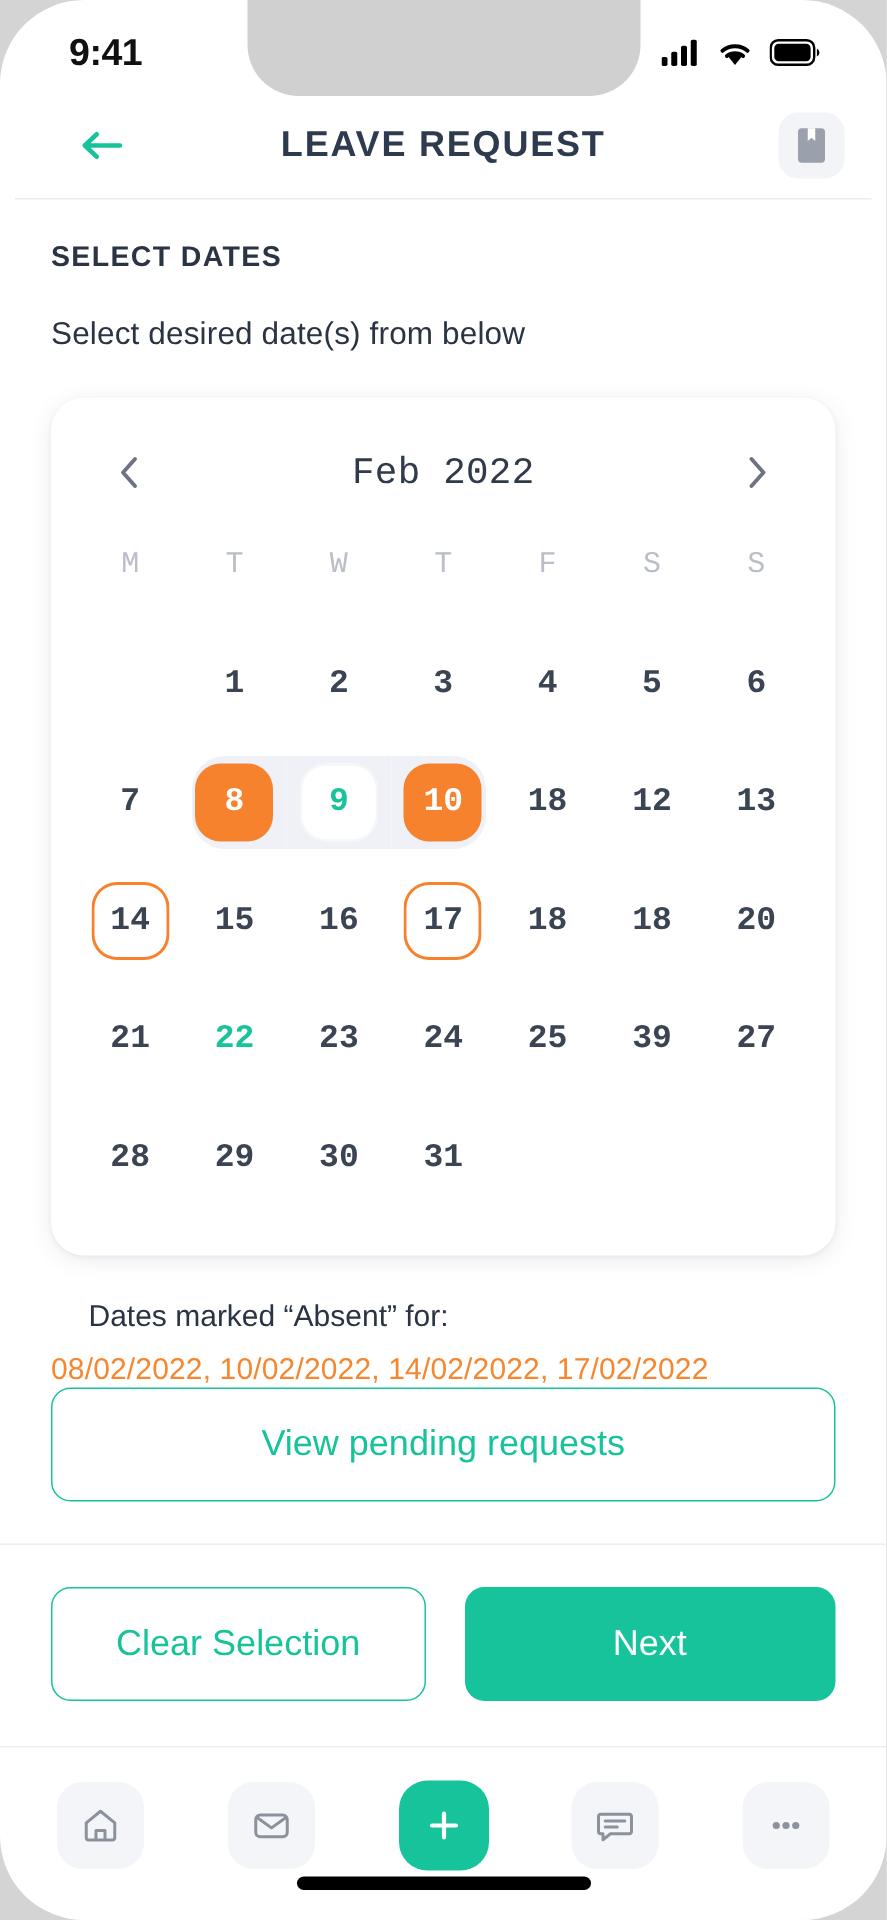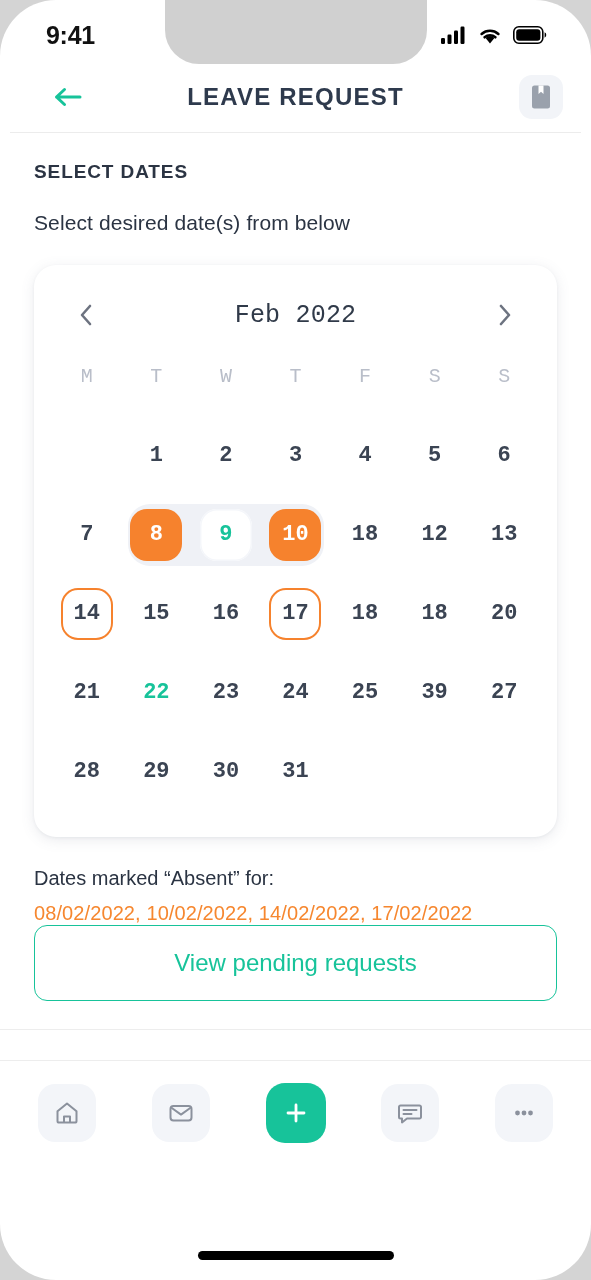--- a/index.html
+++ b/index.html
@@ -188,20 +188,21 @@
   }
   .daynum.today {
     color: #17c39a;
   }
 
   
   .absent-label {
     margin-top: 30px;
     font-size: 20px;
     color: #2b3443;
+    margin-left: 25px;
   }
   .absent-dates {
     margin-top: 12px;
     font-size: 20px;
     color: #f6872f;
     letter-spacing: 0.1px;
   }
 
   
   .btn-outline-teal {
@@ -461,20 +462,24 @@
 
     <div class="absent-label">Dates marked “Absent” for:</div>
     <div class="absent-dates">08/02/2022, 10/02/2022, 14/02/2022, 17/02/2022</div>
 
     <button class="btn-outline-teal">View pending requests</button>
 
   </div>
 
   <div class="footer-divider"></div>
 
+  <div class="action-row">
+    <button class="btn-clear">Clear Selection</button>
+    <button class="btn-next">Next</button>
+  </div>
 
   <div class="tabbar-divider"></div>
 
   <div class="tabbar">
     <div class="tab-item">
       <svg width="28" height="28" viewBox="0 0 28 28">
         <path d="M4.5 12.2 L14 4.5 L23.5 12.2 V22 a1.6 1.6 0 0 1 -1.6 1.6 H6.1 A1.6 1.6 0 0 1 4.5 22 Z" stroke="#8b919d" stroke-width="2" fill="none" stroke-linejoin="round"></path>
         <path d="M11 23.6 v-6.2 h6 v6.2" stroke="#8b919d" stroke-width="2" fill="none" stroke-linejoin="round"></path>
       </svg>
     </div>

